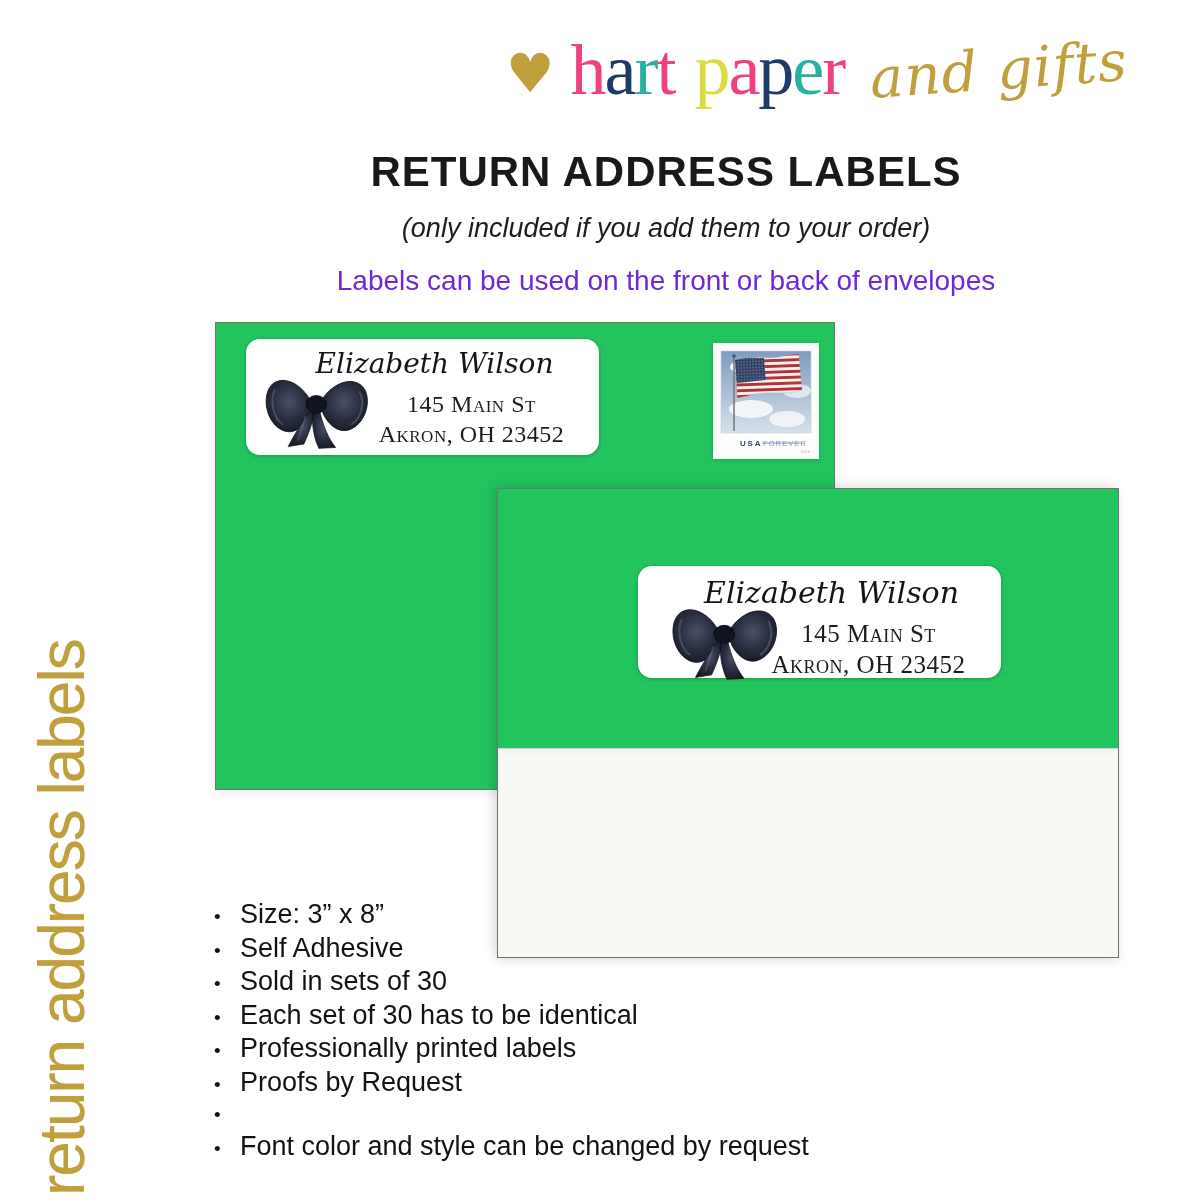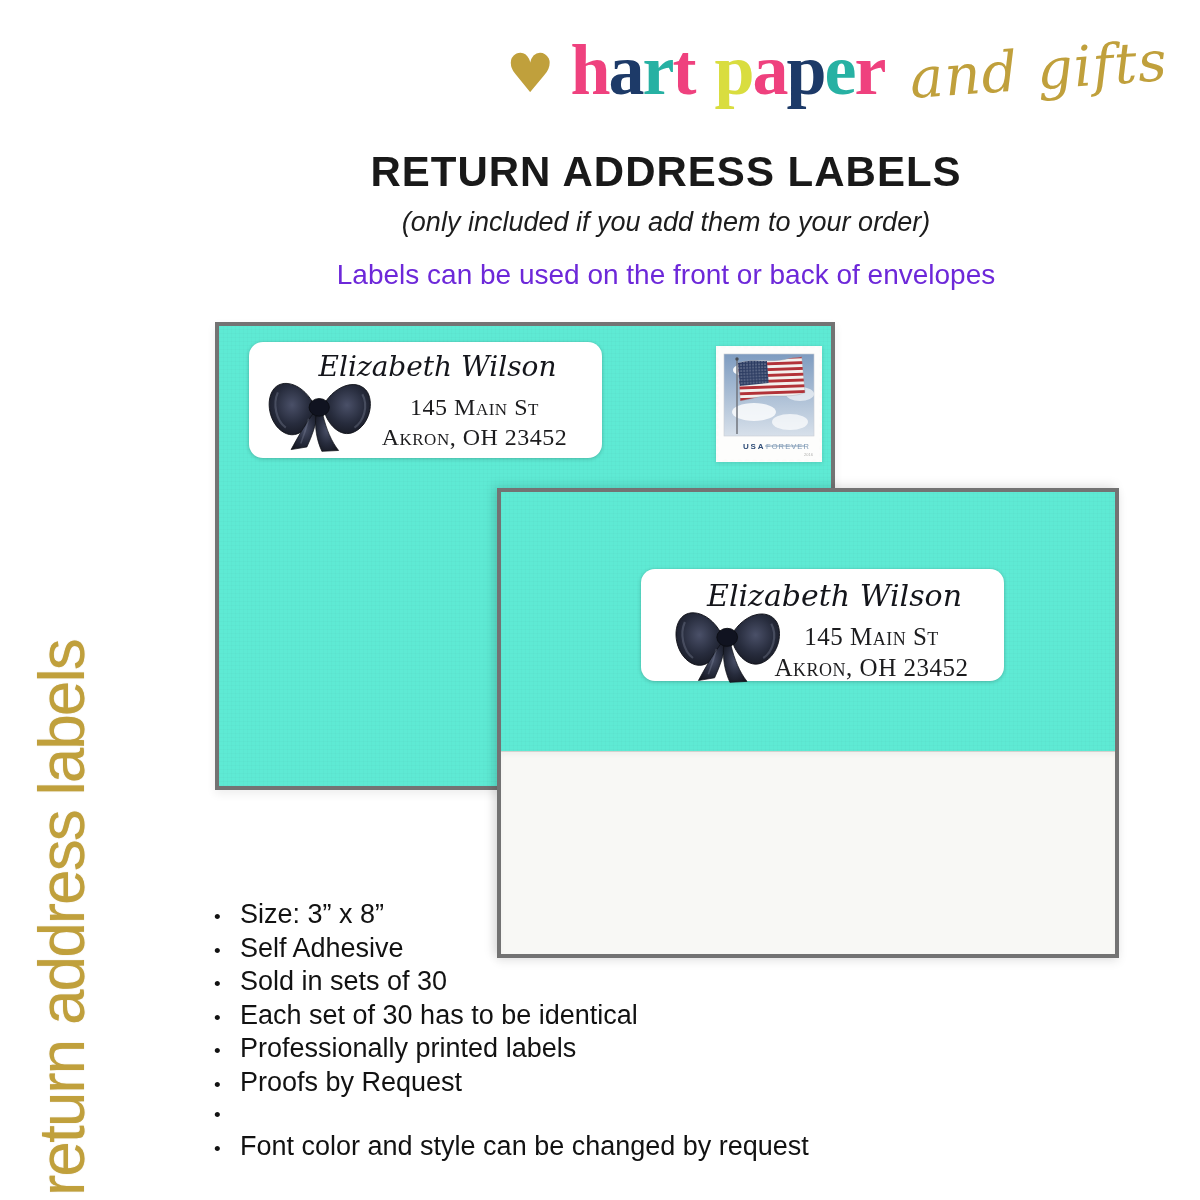--- a/index.html
+++ b/index.html
@@ -4,37 +4,37 @@
 <style>
   html,body { margin:0; padding:0; background:#ffffff; }
   .canvas {
     position:relative; width:1200px; height:1200px; background:#ffffff;
     overflow:hidden; font-family:"Liberation Sans", sans-serif; color:#1b1b1b;
   }
 
   
   .logo { position:absolute; top:34px; left:506px; display:flex; align-items:baseline; white-space:nowrap; }
   .logo .heart { font-family:"DejaVu Sans", sans-serif; font-size:54px; line-height:1; margin-right:16px; position:relative; top:-2px; }
-  .logo .brand { font-family:"Liberation Serif", serif; font-weight:700; font-size:72px; line-height:1; letter-spacing:-2px; }
+  .logo .brand { font-family:"Liberation Serif", serif; font-weight:400; font-size:72px; line-height:1; letter-spacing:-2px; }
   .logo .word { display:inline-block; }
   .logo .word + .word { margin-left:20px; }
   .logo .suffix {
     font-family:"DejaVu Serif", serif; font-style:italic; font-size:56px; line-height:1;
     margin-left:28px; display:inline-block; transform:rotate(-4deg); transform-origin:left bottom;
     letter-spacing:1px; position:relative; top:4px;
   }
 
   
   .titleblock { position:absolute; left:133px; top:148px; width:1066px; text-align:center; }
   .title { margin:0; font-size:42px; font-weight:700; letter-spacing:1px; color:#191919; }
-  .subtitle { margin:11px 0 0; font-size:27px; font-style:italic; font-weight:400; color:#1d1d1d; }
+  .subtitle { margin:17px 0 0; font-size:27px; font-style:italic; font-weight:400; color:#1d1d1d; }
   .note { margin:21px 0 0; font-size:28px; color:#6d28d9; }
 
   
-  .envelope { position:absolute; background:#5eead4; border:4px solid #737373; box-sizing:border-box; }
+  .envelope { position:absolute; background:#22c55e; border:1px solid #737373; box-sizing:border-box; }
   .envelope::before {
     content:""; position:absolute; inset:0; pointer-events:none;
     background:
       repeating-linear-gradient(0deg,  rgba(0,0,0,0.015) 0 1px, transparent 1px 4px),
       repeating-linear-gradient(90deg, rgba(0,0,0,0.015) 0 1px, transparent 1px 4px);
   }
   .envelope-back  { left:215px; top:322px; width:620px; height:468px; box-shadow:0 4px 9px rgba(0,0,0,0.07); }
   .envelope-front { left:497px; top:488px; width:622px; height:470px;
                     box-shadow:-4px -3px 10px rgba(0,0,0,0.10), 0 4px 9px rgba(0,0,0,0.08); }
   .fold {

